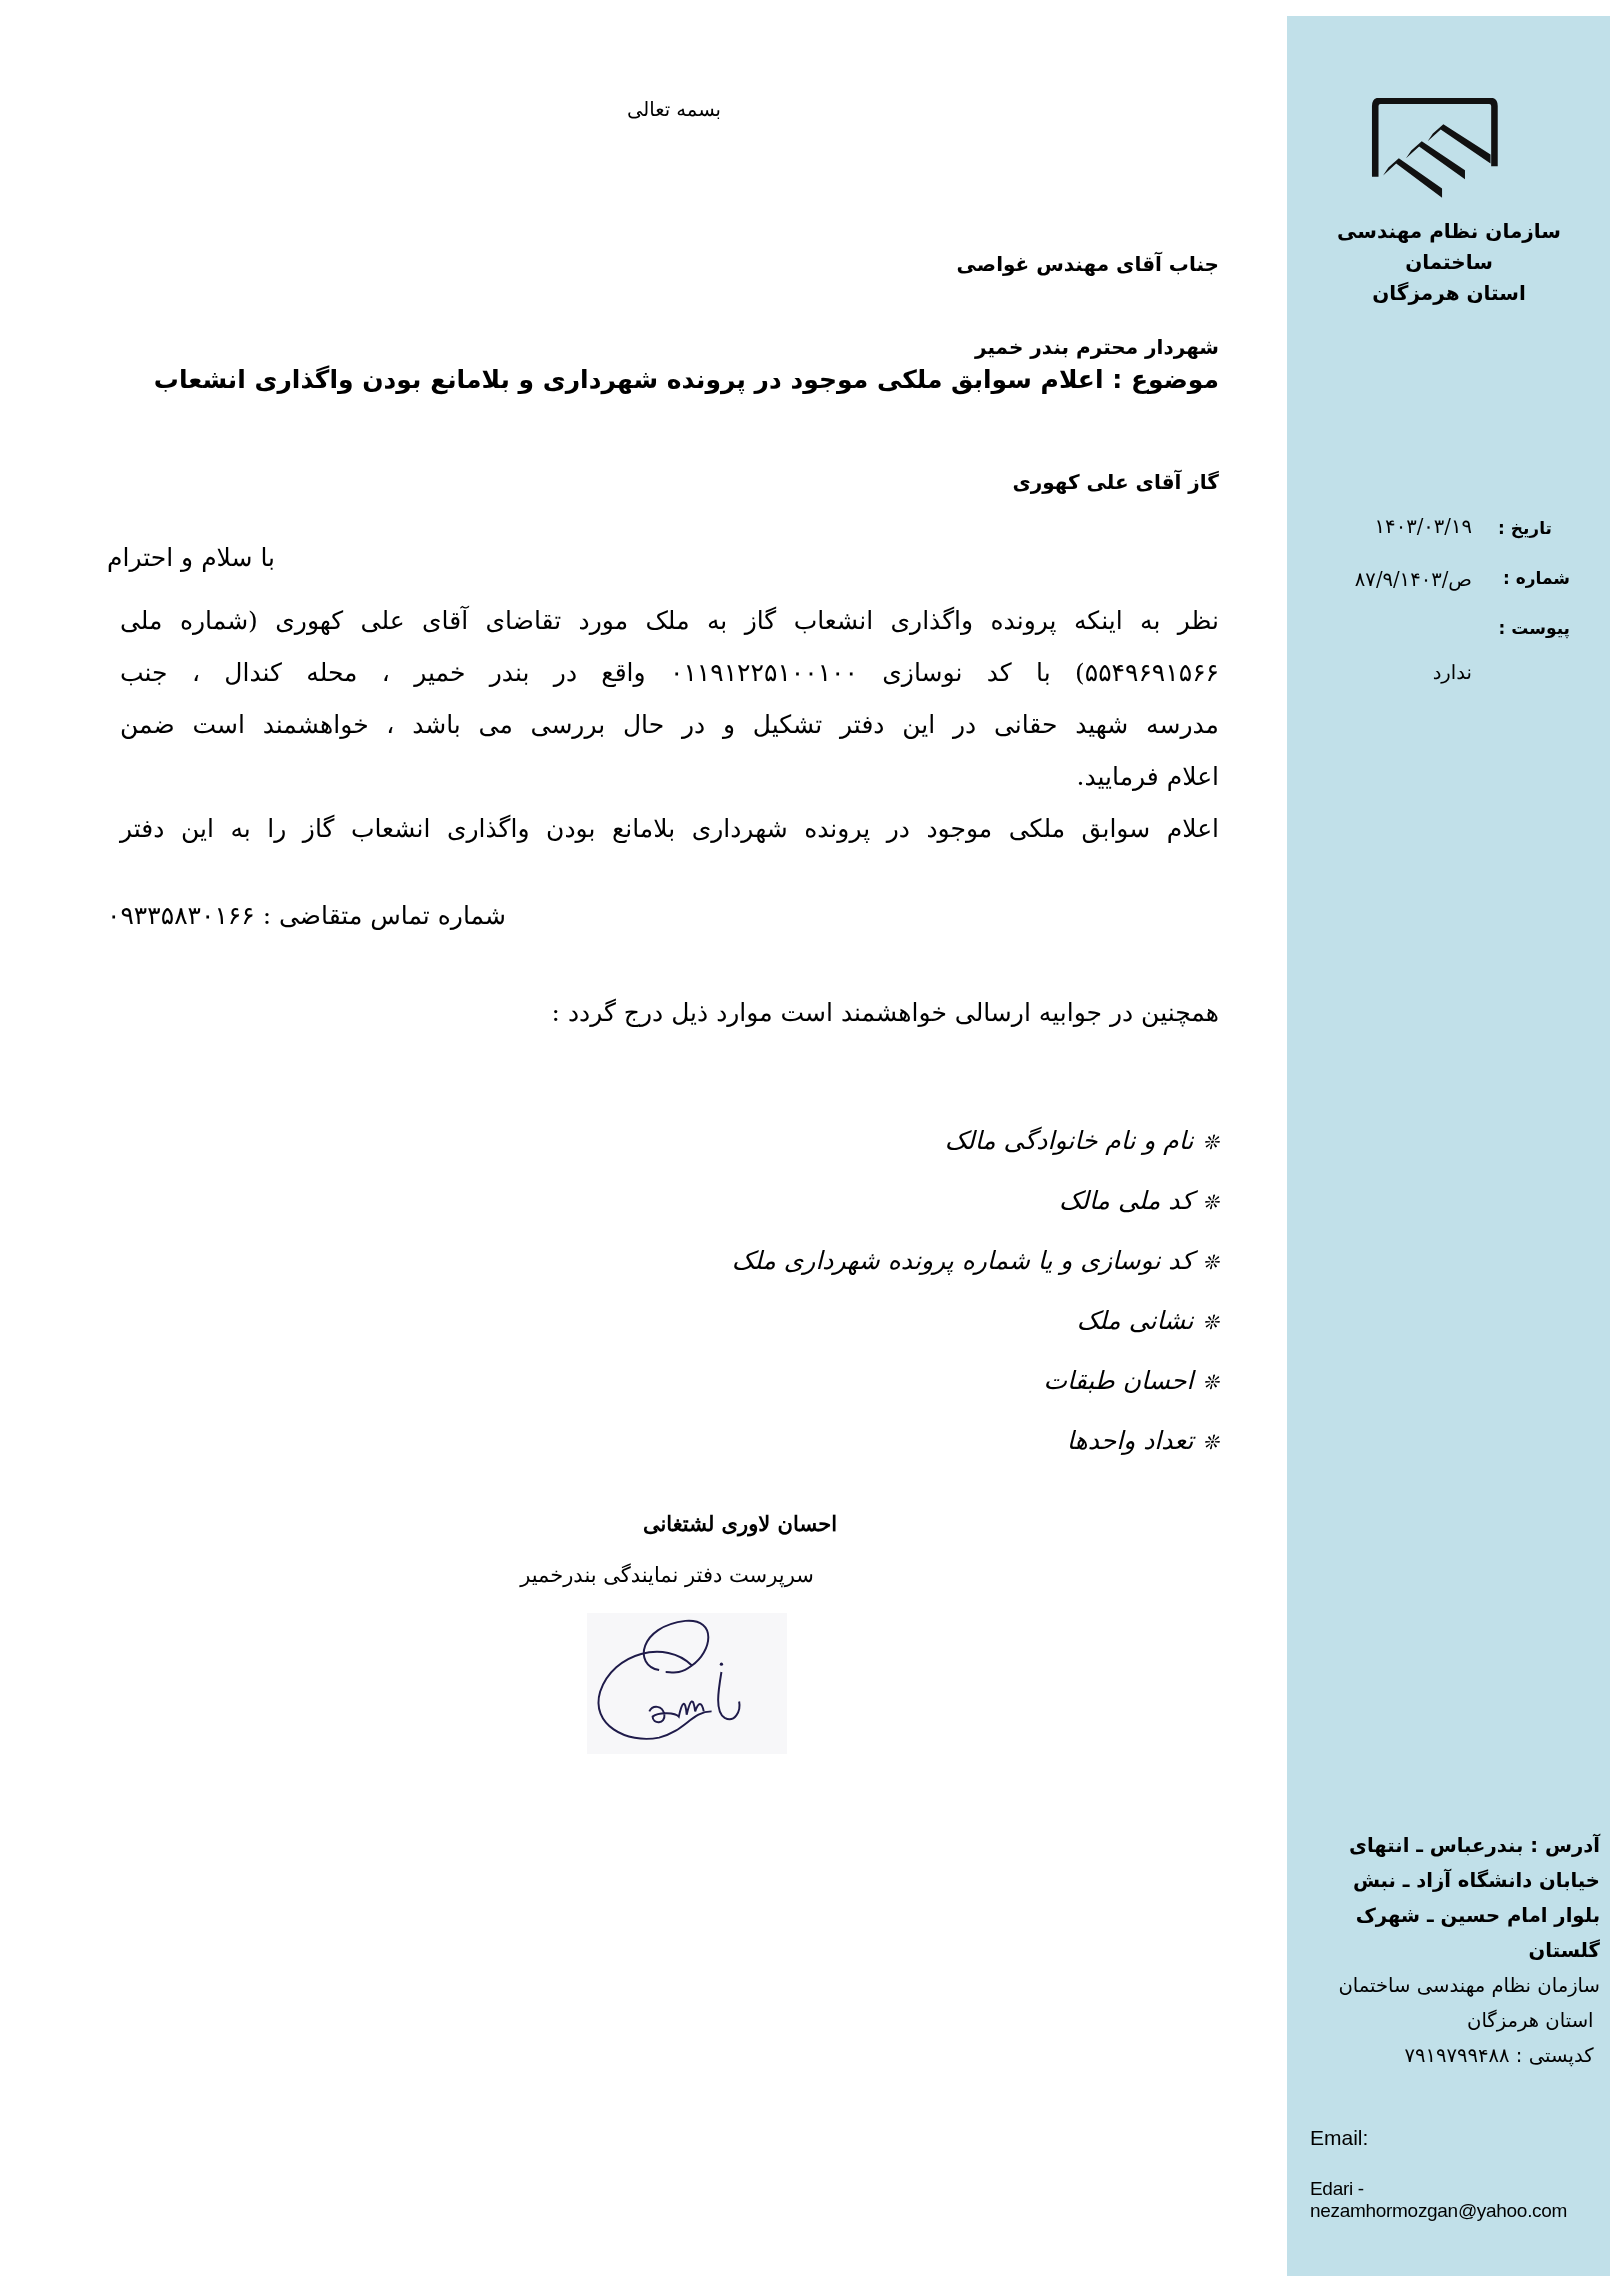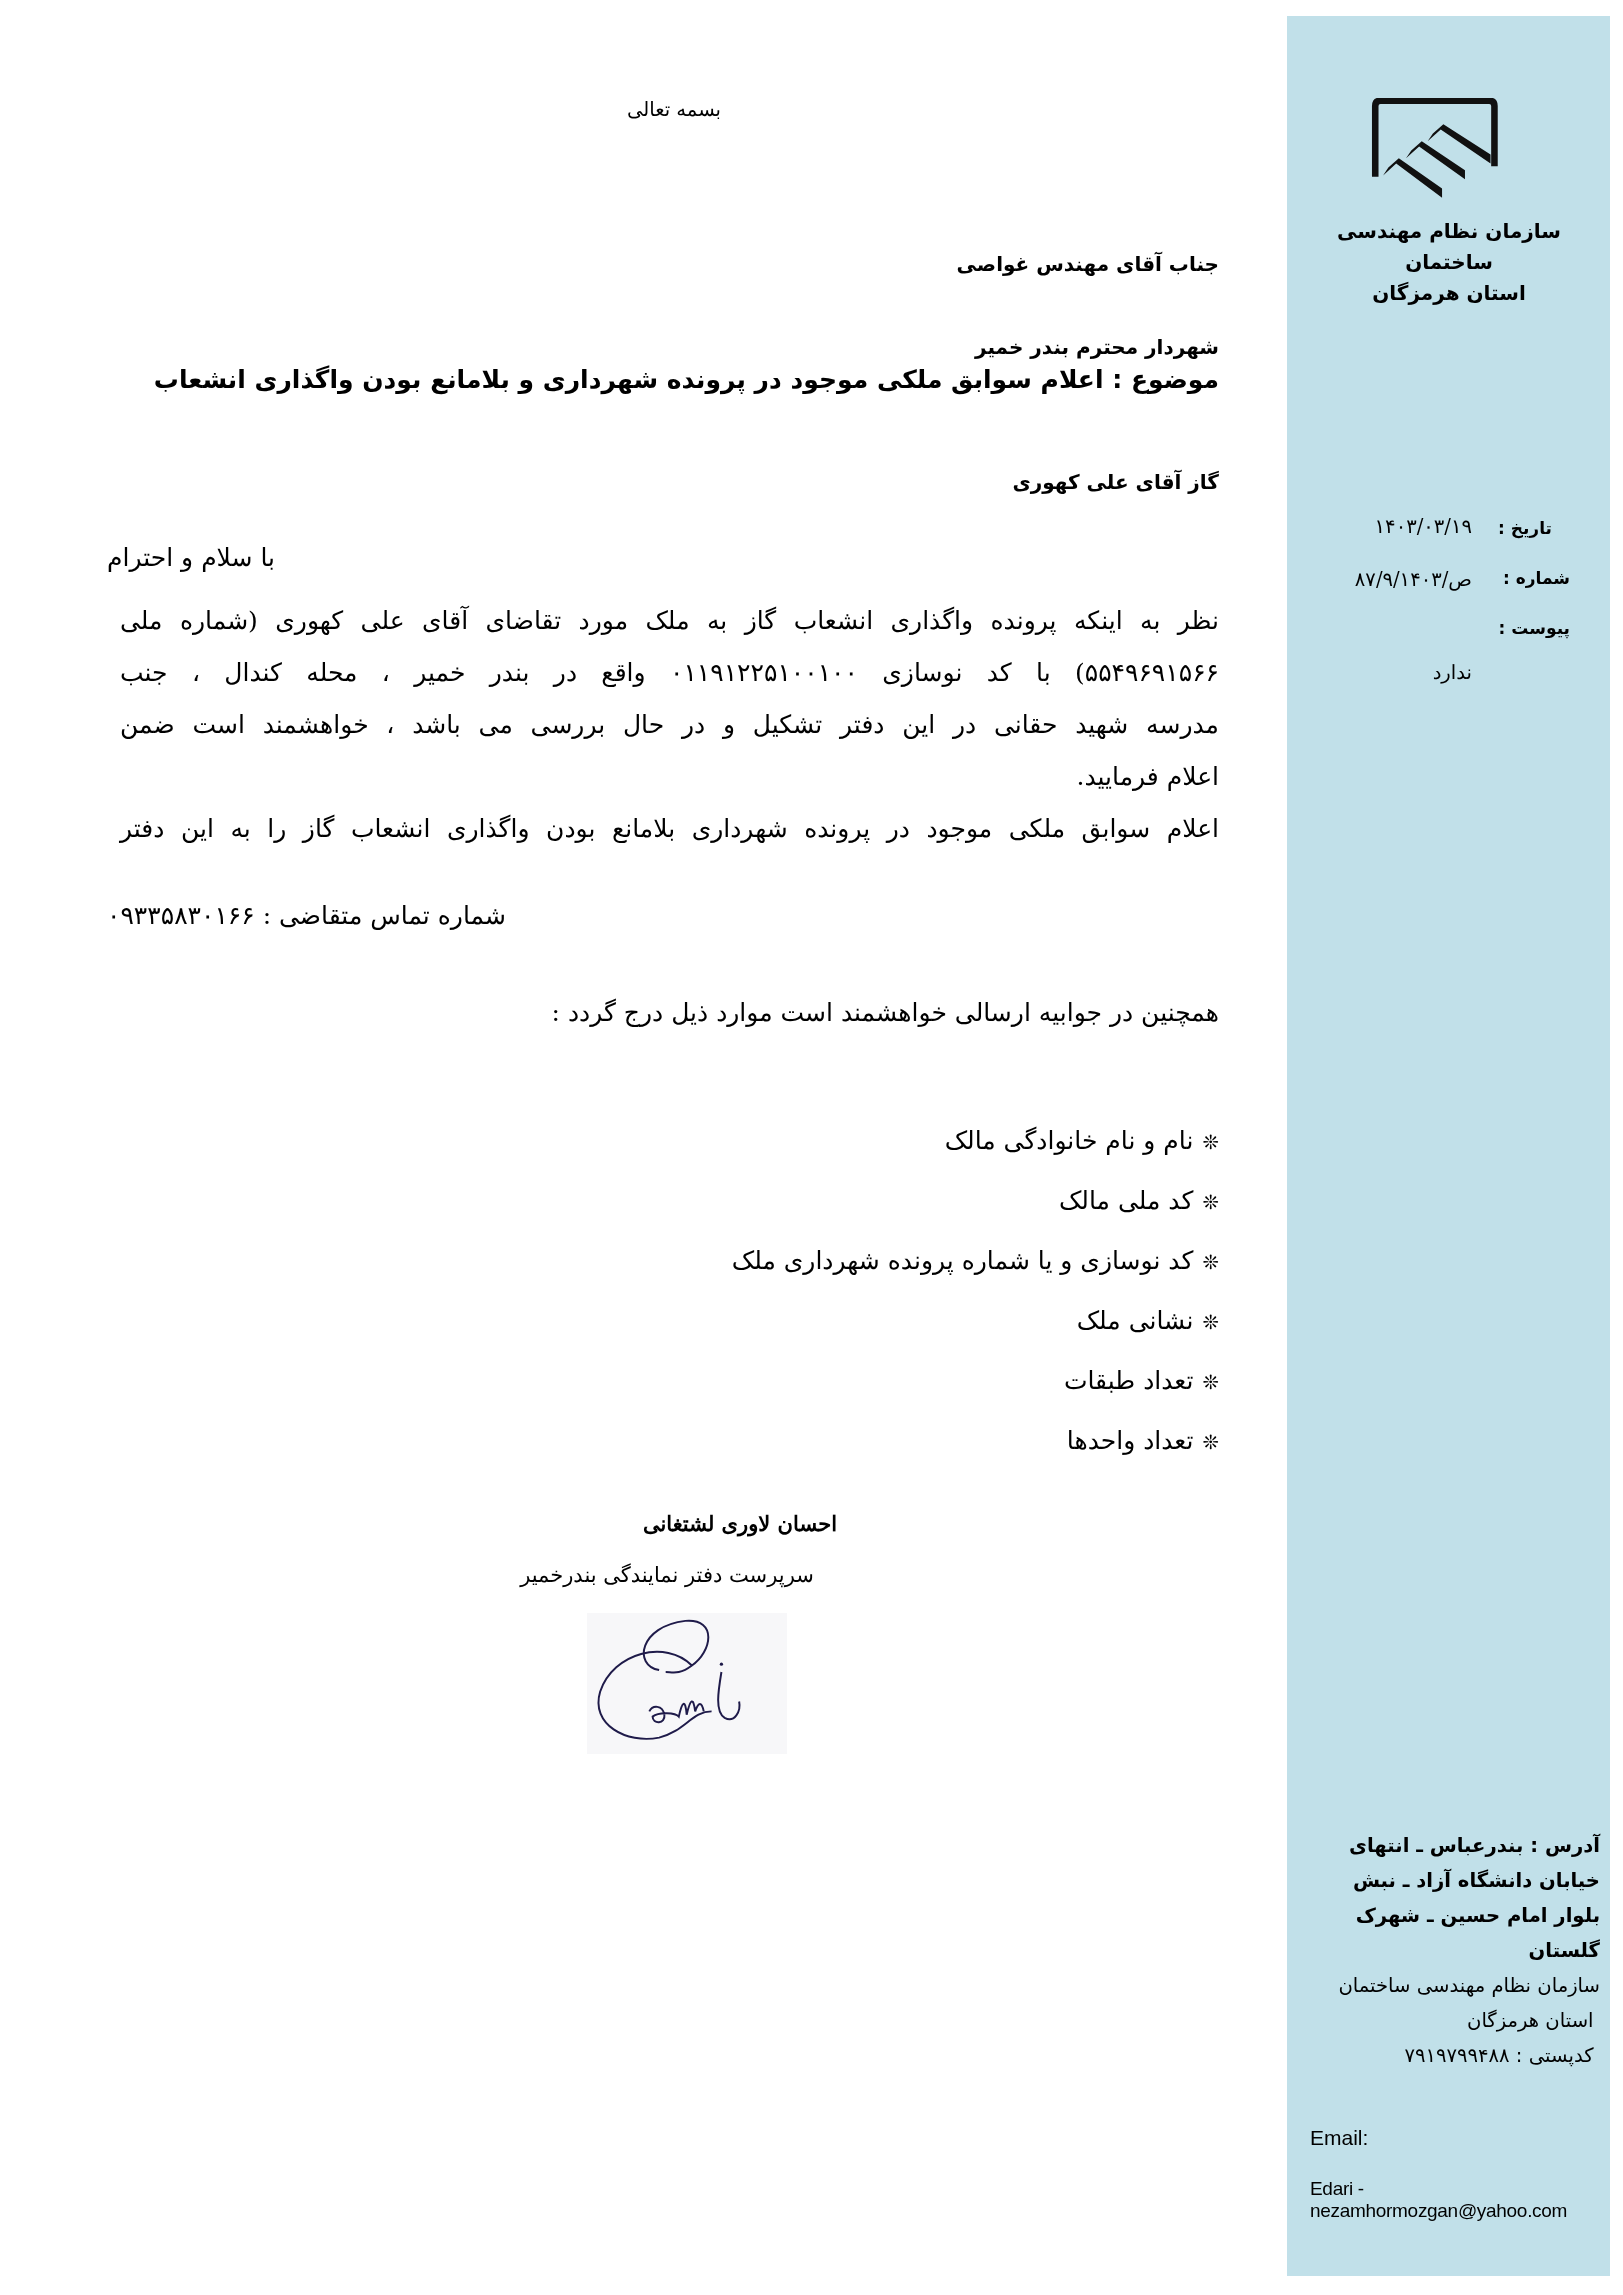--- a/index.html
+++ b/index.html
@@ -18,21 +18,21 @@
   #address { left:1302px; top:1828px; width:298px; font-family:"DejaVu Sans", sans-serif;
              font-weight:bold; font-size:19.6px; line-height:35px; text-align:right; }
   #address .plain { font-weight:normal; }
   #email-label { left:1310px; top:2126px; font-family:"Liberation Sans", sans-serif; font-size:21px; }
   #email-value { left:1310px; top:2178px; font-family:"Liberation Sans", sans-serif; font-size:19px; letter-spacing:-0.3px; }
 
   
   #bismillah { left:576px; top:98px; width:196px; text-align:center; font-size:19.6px; }
   .addressee { font-family:"DejaVu Sans", sans-serif; font-weight:bold; font-size:20px; }
   .body-text { font-family:"DejaVu Serif", serif; font-size:25px; }
-  .bullet-row { font-family:"DejaVu Serif", serif; font-size:25px; }
+  .bullet-row { font-family:"DejaVu Serif", serif; font-size:25px;font-style:italic; }
   .bullet-icon { font-size:19.6px; margin-left:9.2px; }
   #signer-name { left:510px; top:1511px; width:327px; text-align:right; font-size:21px;font-weight:bold; }
   #signer-title { left:484px; top:1563px; width:366px; text-align:center; font-size:21px; }
   #signature { left:587px; top:1613px; width:200px; height:141px; background:#f7f7f9; }
 </style>
 </head>
 <body>
 
 <div id="sidebar" class="abs"></div>
 
@@ -98,21 +98,21 @@
   <div class="bullet-row">
     <span class="bullet-icon">❊</span><span>کد ملی مالک</span>
   </div>
   <div class="bullet-row">
     <span class="bullet-icon">❊</span><span>کد نوسازی و یا شماره پرونده شهرداری ملک</span>
   </div>
   <div class="bullet-row">
     <span class="bullet-icon">❊</span><span>نشانی ملک</span>
   </div>
   <div class="bullet-row">
-    <span class="bullet-icon">❊</span><span>تعداد طبقات</span>
+    <span class="bullet-icon">❊</span><span>احسان طبقات</span>
   </div>
   <div class="bullet-row">
     <span class="bullet-icon">❊</span><span>تعداد واحدها</span>
   </div>
 </div>
 
 <div id="signer-name" class="abs rtl">احسان لاوری لشتغانی</div>
 <div id="signer-title" class="abs rtl">سرپرست دفتر نمایندگی بندرخمیر</div>
 
 <div id="signature" class="abs">

